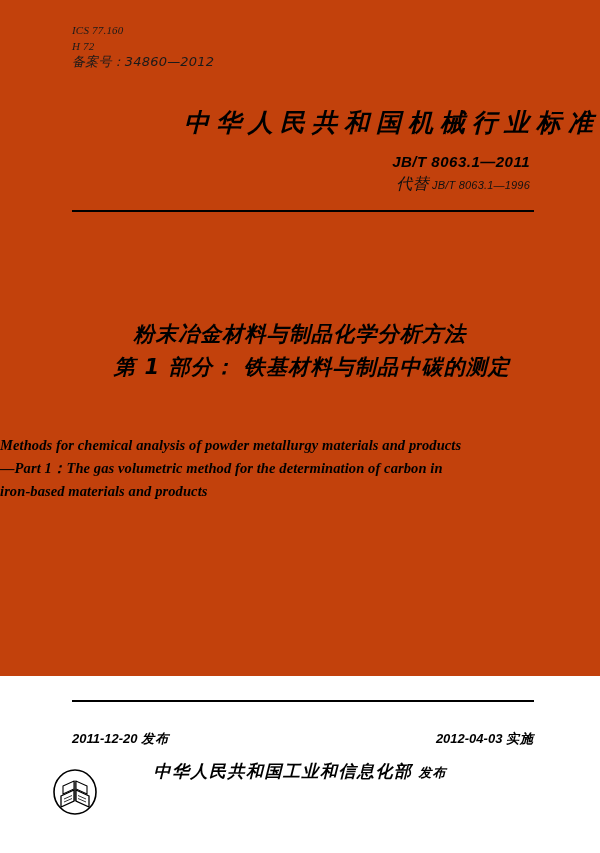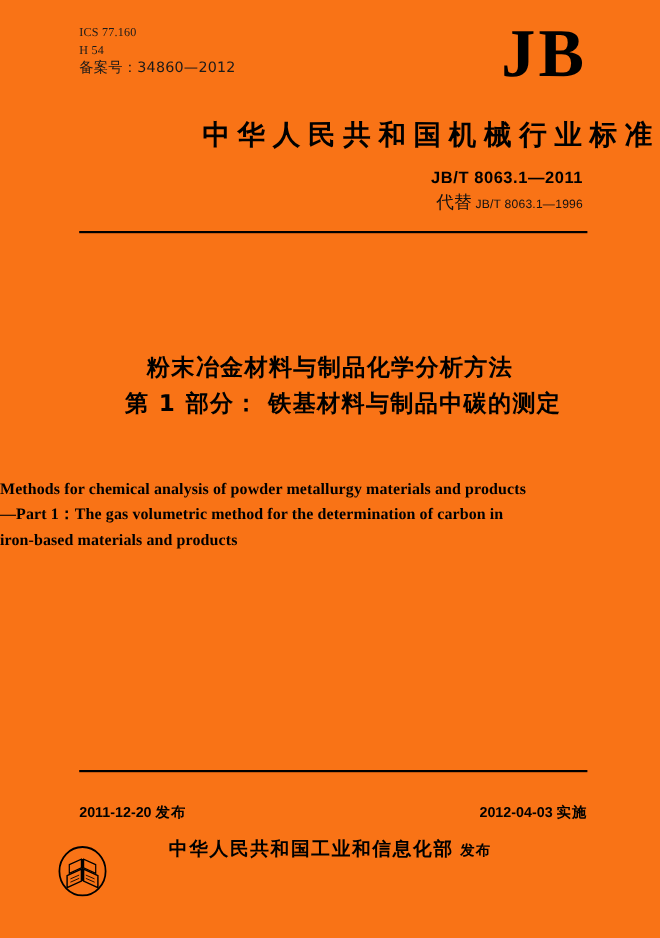--- a/index.html
+++ b/index.html
@@ -10,24 +10,25 @@
     width: 600px;
     height: 853px;
     background: #ffffff;
     font-family: "Liberation Serif", serif;
     color: #111;
     overflow: hidden;
   }
   .page {
     position: relative;
     width: 600px;
-    height: 853px;
+    height: 676px;
     box-sizing: border-box;
     padding: 0;
-    background: #f97316;
+    background: #c2410c;
+    font-style: italic;
   }
 
   
   .meta {
     position: absolute;
     left: 72px;
     top: 22px;
     font-family: "Liberation Serif", serif;
     font-size: 11px;
     line-height: 16px;
@@ -192,25 +193,24 @@
     height: 48px;
   }
 </style>
 </head>
 <body>
 
 <div class="page">
 
   <div class="meta">
     <div>ICS 77.160</div>
-    <div>H 54</div>
+    <div>H 72</div>
     <div class="meta-cn">备案号：34860—2012</div>
   </div>
 
-  <div class="jb-logo">JB</div>
 
   <div class="std-title">中华人民共和国机械行业标准</div>
 
   <div class="std-number">
     <div class="num-main">JB/T 8063.1—2011</div>
     <div class="num-sub"><span class="cn">代替</span> <span>JB/T 8063.1—1996</span></div>
   </div>
 
   <div class="rule-top"></div>
 

